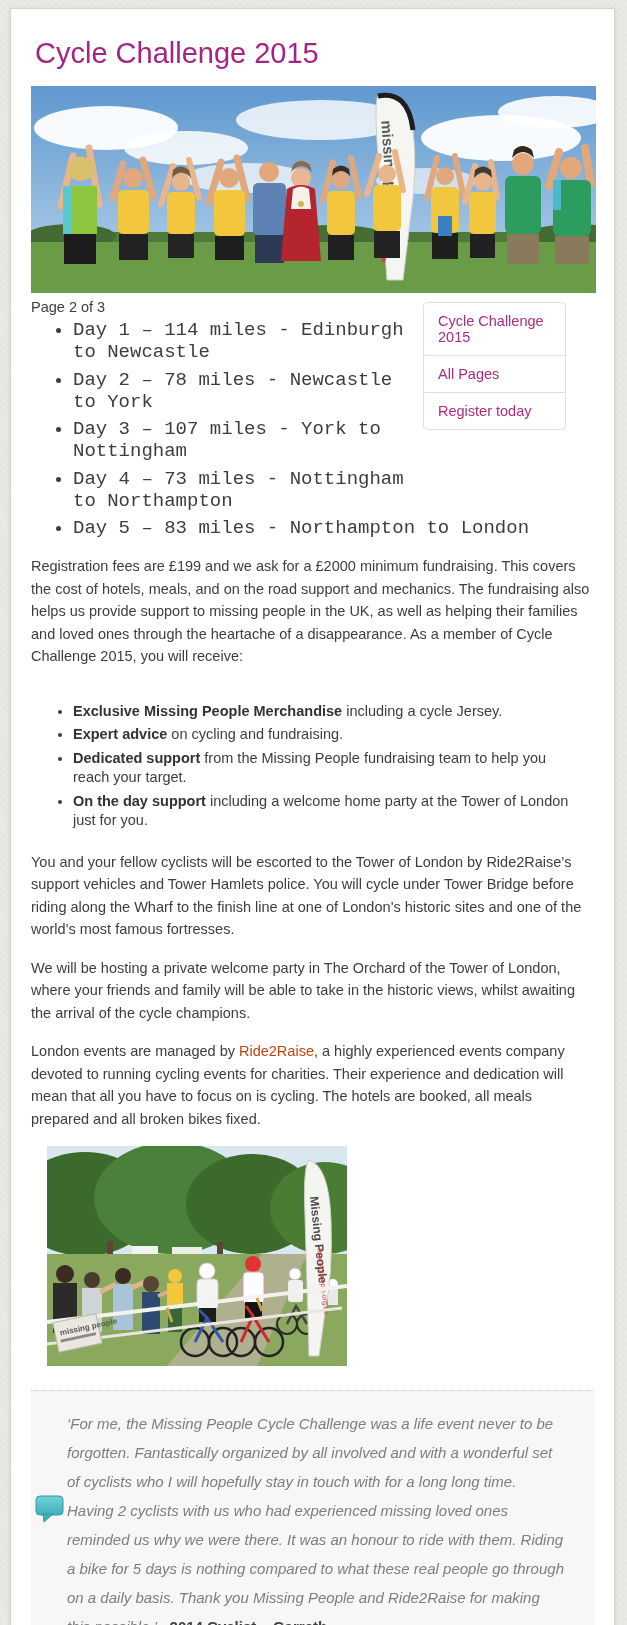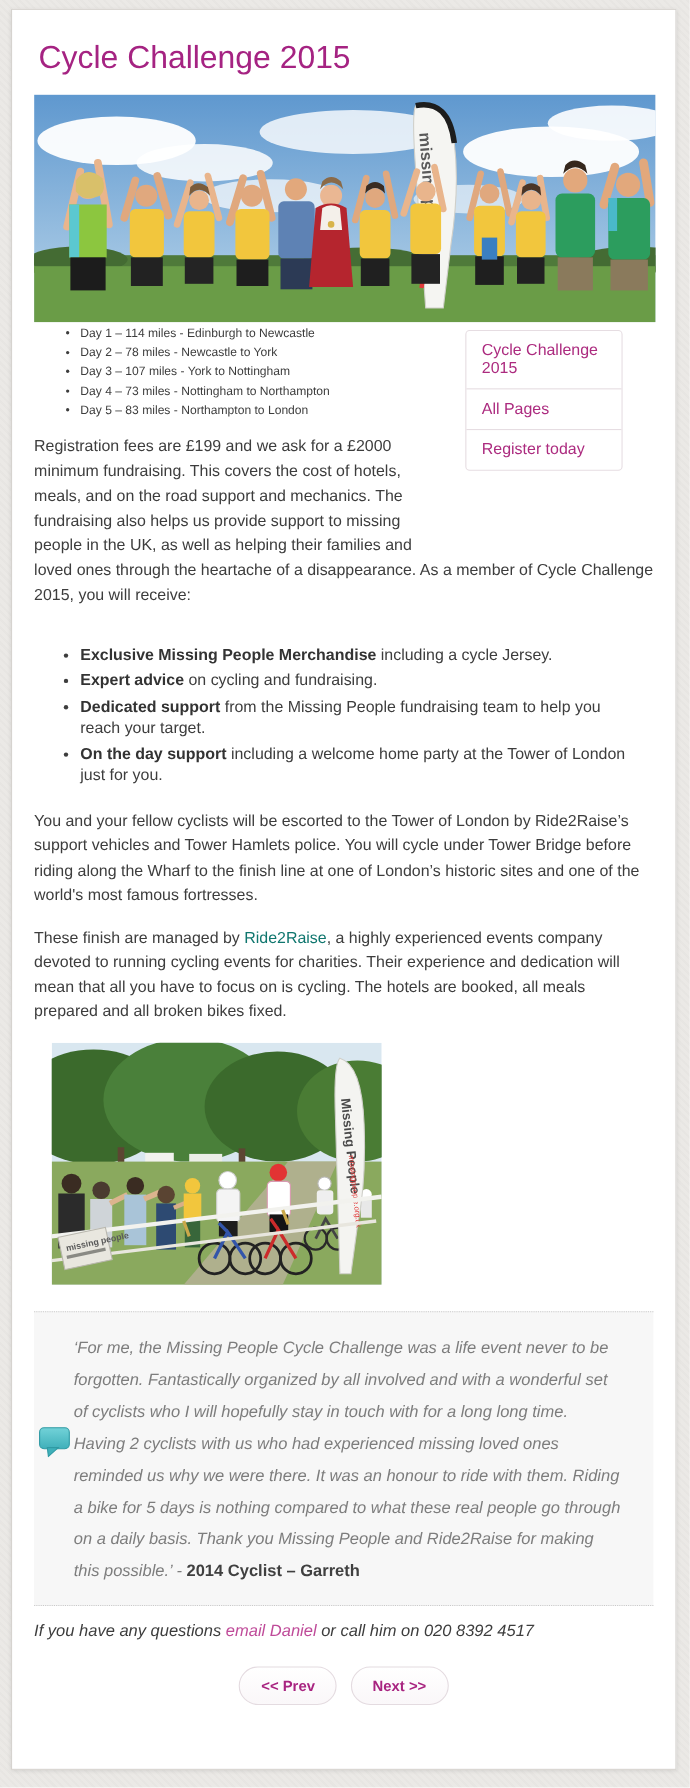--- a/index.html
+++ b/index.html
@@ -30,27 +30,27 @@
   .subnav{
     float:right; width:141px; margin:3px 28px 58px 14px;
     border:1px solid #e6dde2; border-radius:4px; background:#fff;
   }
   .subnav a{
     display:block; padding:10px 8px 10px 14px; font-size:14.5px;
     color:#ac2b7f; text-decoration:none; border-bottom:1px solid #e6dde2;
   }
   .subnav a:last-child{border-bottom:none;}
   .page-indicator{font-size:14.5px; margin:6px 0 2px 0;}
-  ul.days{margin:4px 0 0 0; padding:0 0 0 42px; font-size:11px;}
+  ul.days{margin:4px 0 0 0; padding:0 0 0 42px; font-size:19px;font-family:Liberation Mono, monospace;}
   ul.days li{margin-bottom:5.5px;}
   p.body-text{font-size:14.5px; line-height:22.5px; margin:16px 0;}
   ul.benefits{margin:18px 12px 20px 0; padding:0 0 0 42px; font-size:14.5px;}
   ul.benefits li{margin-bottom:4px; line-height:19.5px;}
   ul.benefits b{font-weight:700; color:#333;}
-  a.pink-link{color:#0f766e; text-decoration:none;text-align:center;}
+  a.pink-link{color:#c2410c; text-decoration:none;text-align:center;}
   a.pink-link2{color:#bf4b99; text-decoration:none;}
   .finish-photo{width:300px; height:220px; margin:16px 0 10px 16px;}
   
   .quote-block{
     margin:24px 0 0 0; background:#f7f7f7;
     border-top:1px dotted #c9c9c9; border-bottom:1px dotted #c9c9c9;
     padding:18px 30px 16px 36px; position:relative; box-sizing:border-box;
   }
   .quote-bubble{position:absolute; left:4px; top:104px; width:30px; height:28px;}
   .quote-text{font-size:15px; line-height:29px; font-style:italic; color:#7d7d7d; margin:0;}
@@ -193,20 +193,21 @@
     </g>
   </svg>
 
   <div class="clearfix">
     <aside class="subnav">
       <a href="#">Cycle Challenge 2015</a>
       <a href="#">All Pages</a>
       <a href="#">Register today</a>
     </aside>
 
+    <div class="page-indicator">Page 2 of 3</div>
 
     <ul class="days">
       <li>Day 1 – 114 miles - Edinburgh to Newcastle</li>
       <li>Day 2 – 78 miles - Newcastle to York</li>
       <li>Day 3 – 107 miles - York to Nottingham</li>
       <li>Day 4 – 73 miles - Nottingham to Northampton</li>
       <li>Day 5 – 83 miles - Northampton to London</li>
     </ul>
 
     <p class="body-text">Registration fees are £199 and we ask for a £2000 minimum fundraising. This covers the cost of hotels, meals, and on the road support and mechanics. The fundraising also helps us provide support to missing people in the UK, as well as helping their families and loved ones through the heartache of a disappearance. As a member of Cycle Challenge 2015, you will receive:</p>
@@ -214,22 +215,23 @@
 
   <ul class="benefits">
     <li><b>Exclusive Missing People Merchandise</b><span> including a cycle Jersey.</span></li>
     <li><b>Expert advice</b><span> on cycling and fundraising.</span></li>
     <li><b>Dedicated support</b><span> from the Missing People fundraising team to help you reach your target.</span></li>
     <li><b>On the day support</b><span> including a welcome home party at the Tower of London just for you.</span></li>
   </ul>
 
   <p class="body-text">You and your fellow cyclists will be escorted to the Tower of London by Ride2Raise’s support vehicles and Tower Hamlets police. You will cycle under Tower Bridge before riding along the Wharf  to the finish line at one of London’s historic sites and one of the world's most famous fortresses.</p>
 
-
-  <p class="body-text"><span>These finish are managed by </span><a href="#" class="pink-link">Ride2Raise</a><span>, a highly experienced events company devoted to running cycling events for charities. Their experience and dedication will mean that all you have to focus on is cycling. The hotels are booked, all meals prepared and all broken bikes fixed.</span></p>
+  <p class="body-text">We will be hosting a private welcome party in The Orchard of the Tower of London, where your friends and family will be able to take in the historic views, whilst awaiting the arrival of the cycle champions.</p>
+
+  <p class="body-text"><span>London events are managed by </span><a href="#" class="pink-link">Ride2Raise</a><span>, a highly experienced events company devoted to running cycling events for charities. Their experience and dedication will mean that all you have to focus on is cycling. The hotels are booked, all meals prepared and all broken bikes fixed.</span></p>
 
   <svg class="photo finish-photo" viewBox="0 0 300 220" xmlns="http://www.w3.org/2000/svg">
     <rect width="300" height="220" fill="#d9e7f0"></rect>
     <g>
       <ellipse cx="38" cy="58" rx="70" ry="52" fill="#3b6a2c"></ellipse>
       <ellipse cx="125" cy="52" rx="78" ry="56" fill="#4a803a"></ellipse>
       <ellipse cx="205" cy="58" rx="66" ry="50" fill="#3b6a2c"></ellipse>
       <ellipse cx="278" cy="62" rx="55" ry="46" fill="#4a7c34"></ellipse>
       <rect x="60" y="95" width="6" height="18" fill="#5c4632"></rect>
       <rect x="170" y="96" width="6" height="18" fill="#5c4632"></rect>

